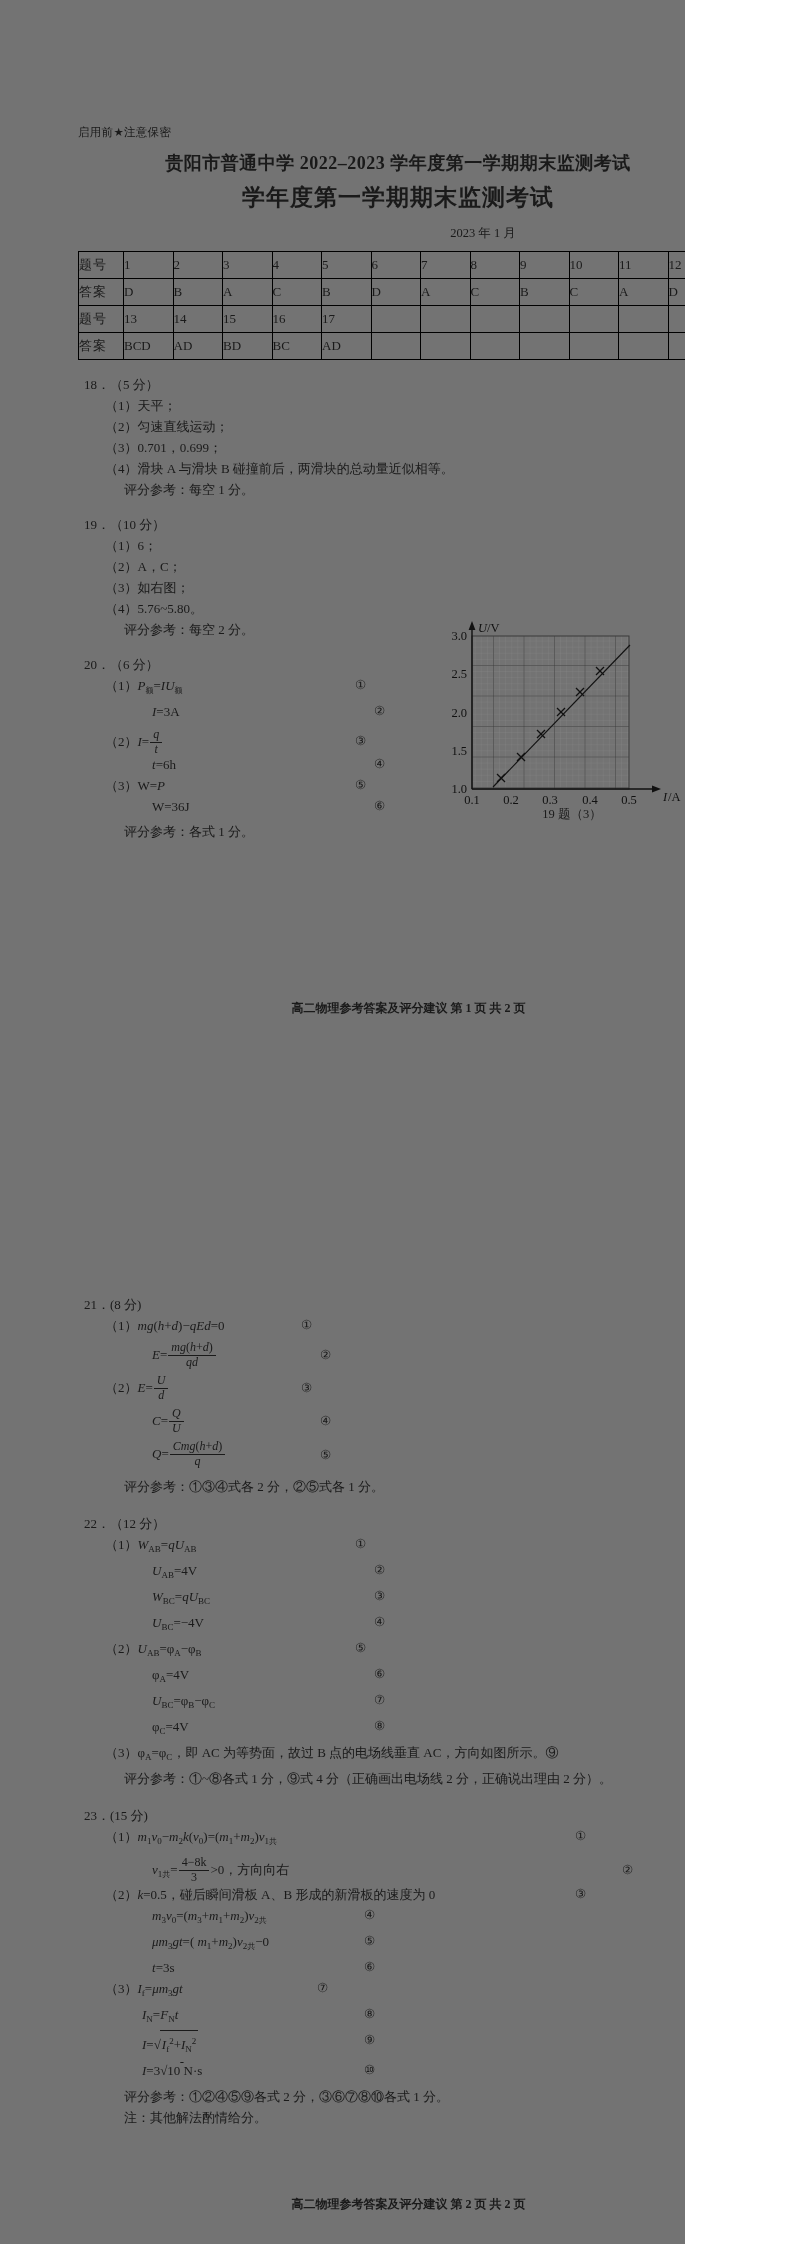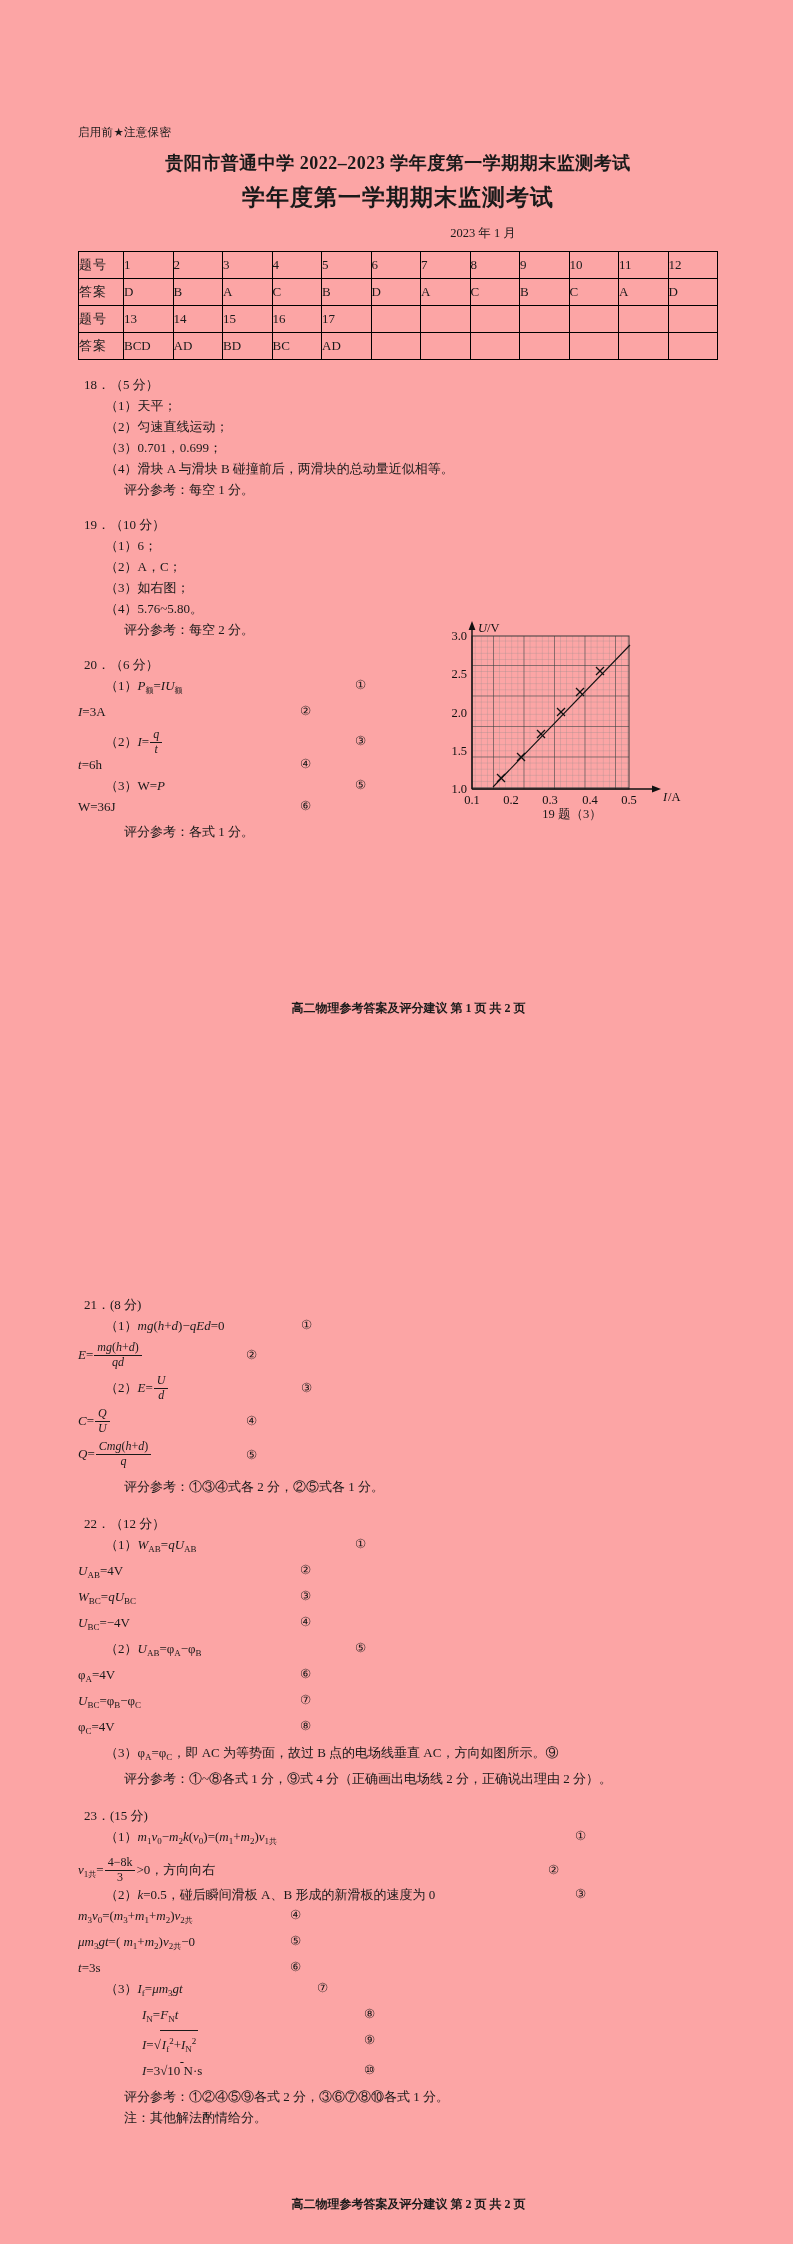--- a/index.html
+++ b/index.html
@@ -5,23 +5,23 @@
 <style>
   html,body{margin:0;padding:0;background:#fff;}
   body{
     width:793px;
     font-family:"Liberation Serif","DejaVu Serif",serif;
     color:#1a1a1a;
     -webkit-font-smoothing:antialiased;
   }
   .page{
     position:relative;
-    width:793px;
+    width:685px;
     height:1122px;
-    background:#fca5a5;
+    background:#737373;
     overflow:hidden;
   }
   .inner{
     position:absolute;
     left:78px;
     top:0;
     width:640px;
   }
 
   
@@ -71,21 +71,21 @@
   table.ans td.hd{
     width:44px;
     font-size:13px;
     letter-spacing:1px;
   }
 
   
   .q{ margin-top:14px; font-size:13px; line-height:21px; }
   .qhead{ margin-left:6px; }
   .lv1{ margin-left:27px; }
-  .lv2{ }
+  .lv2{ margin-left:74px; }
   .score{ margin-left:46px; }
   .note{ margin-left:46px; }
 
   i,.it{ font-style:italic; }
   .sub{ font-size:9px; vertical-align:-3px; }
   .sup{ font-size:9px; vertical-align:5px; }
   .cjk-sub{ font-size:8px; vertical-align:-3px;
             font-family:"DejaVu Sans","Liberation Sans",sans-serif;}
 
   .circ{

